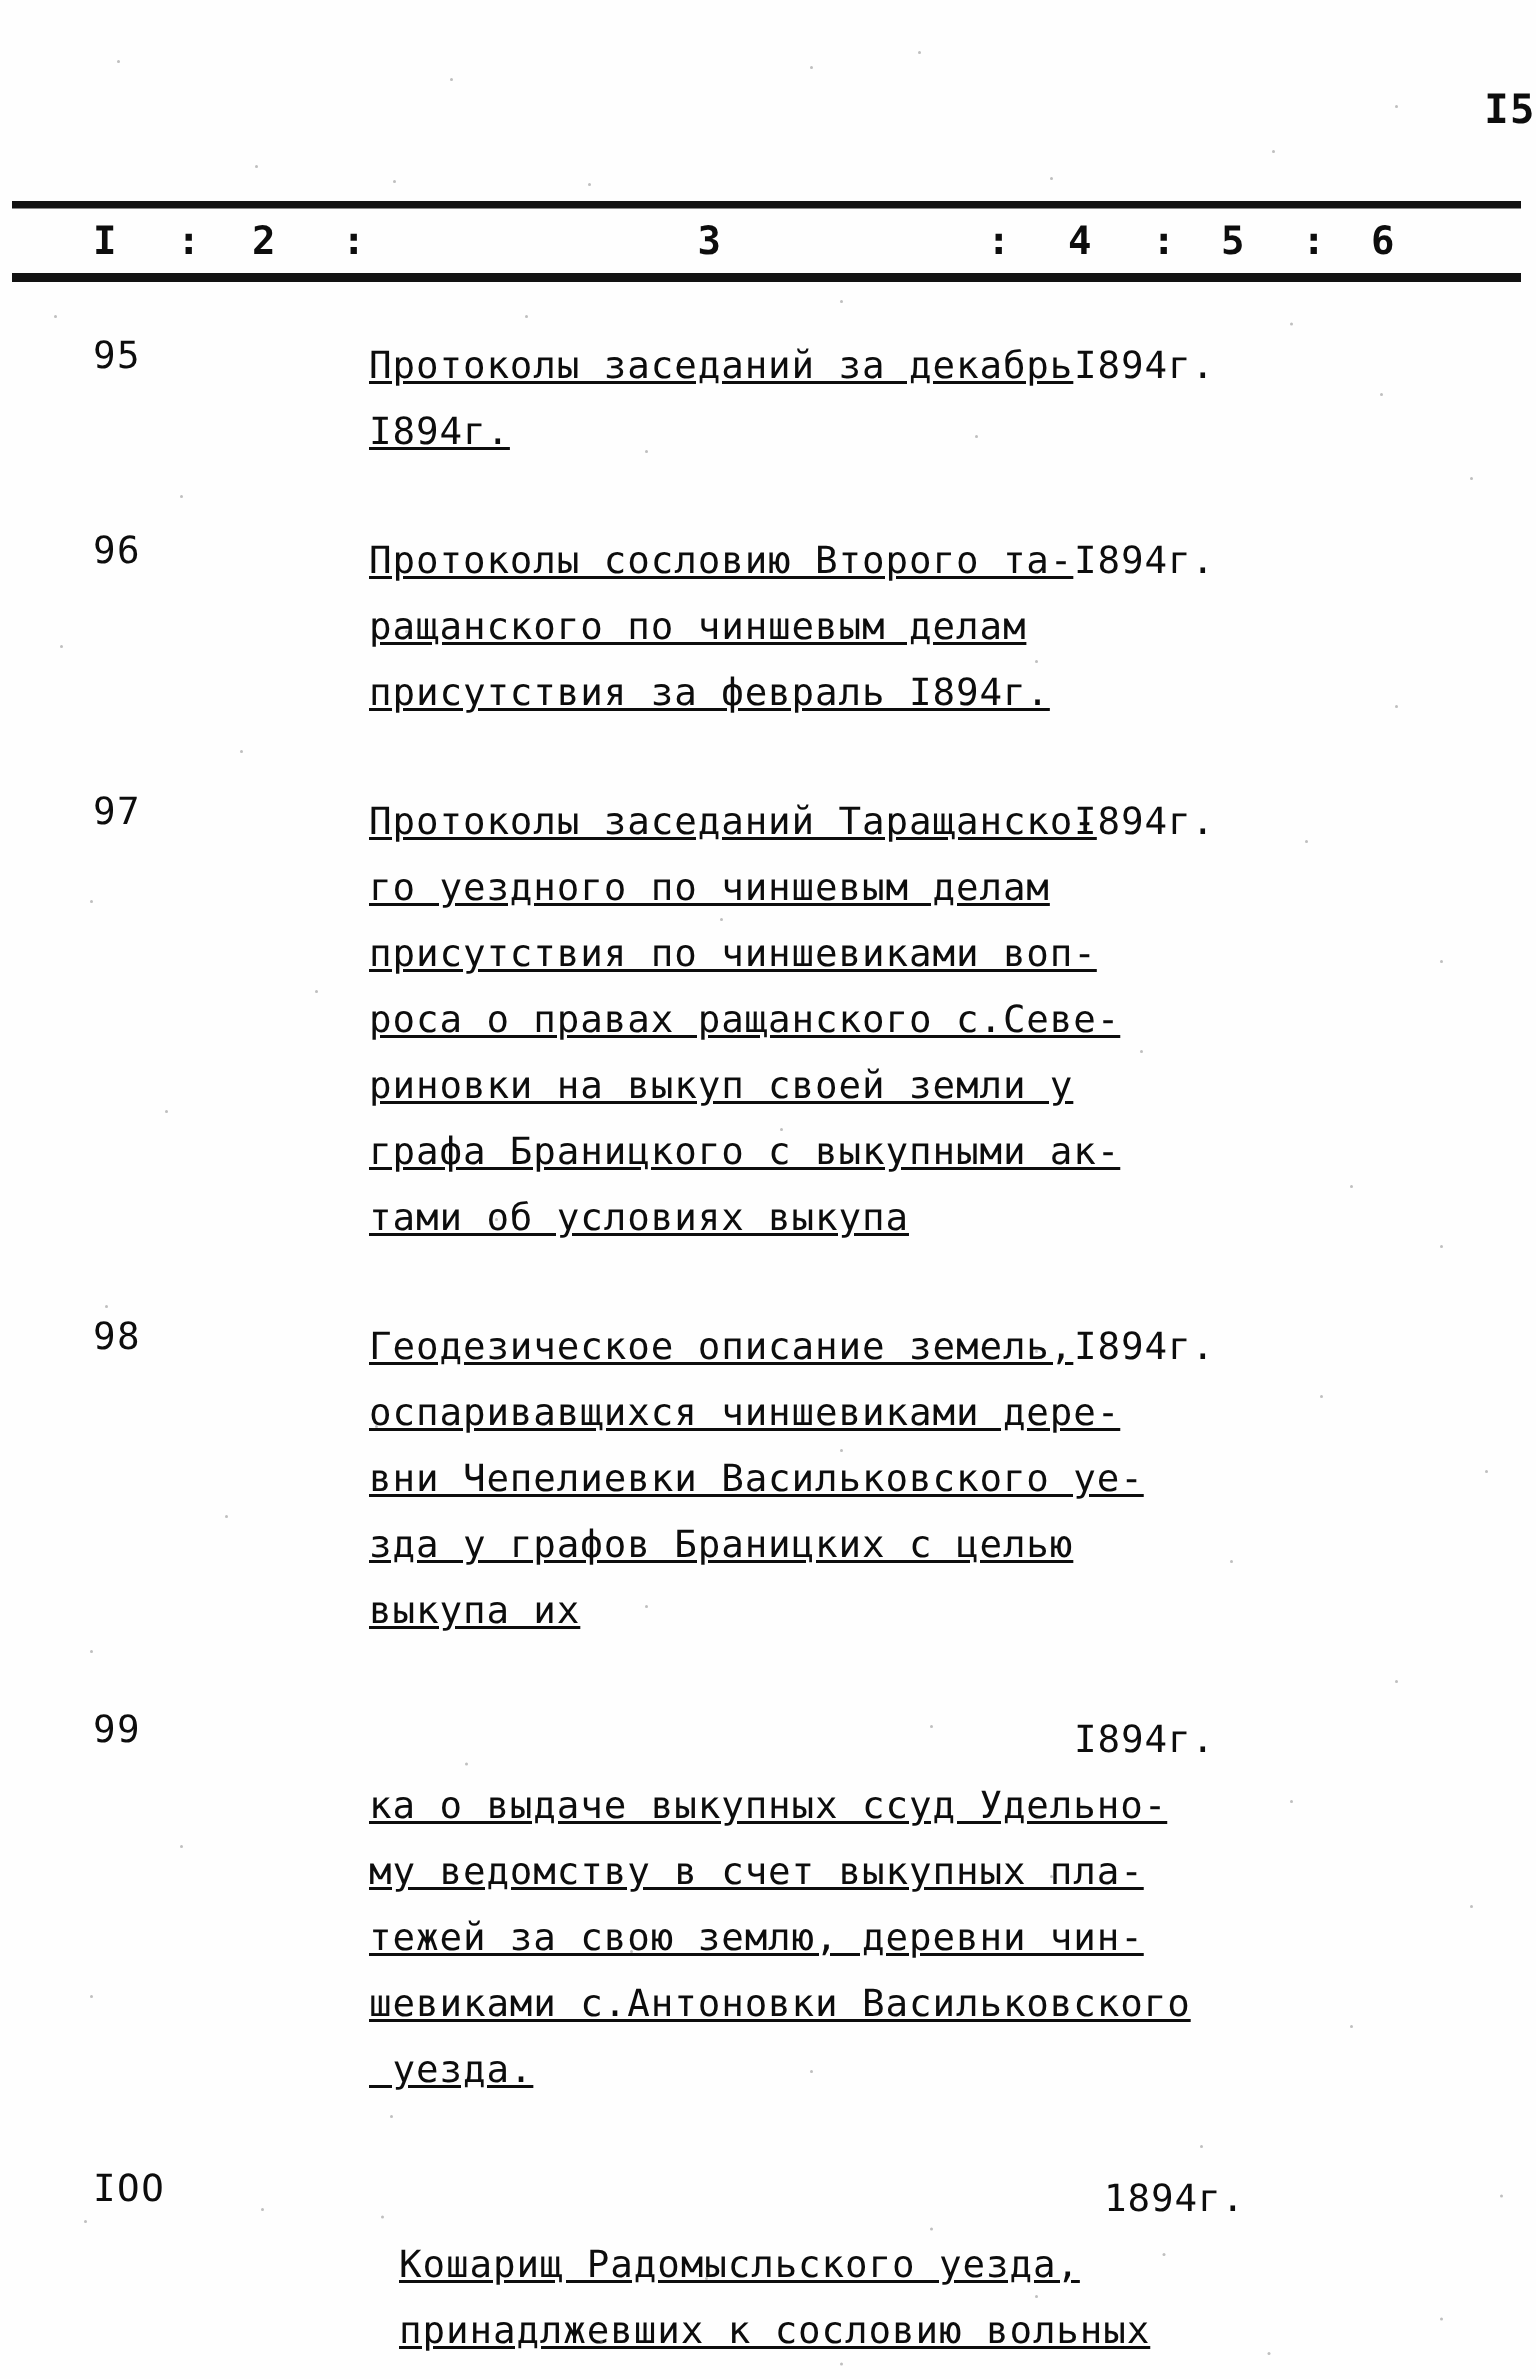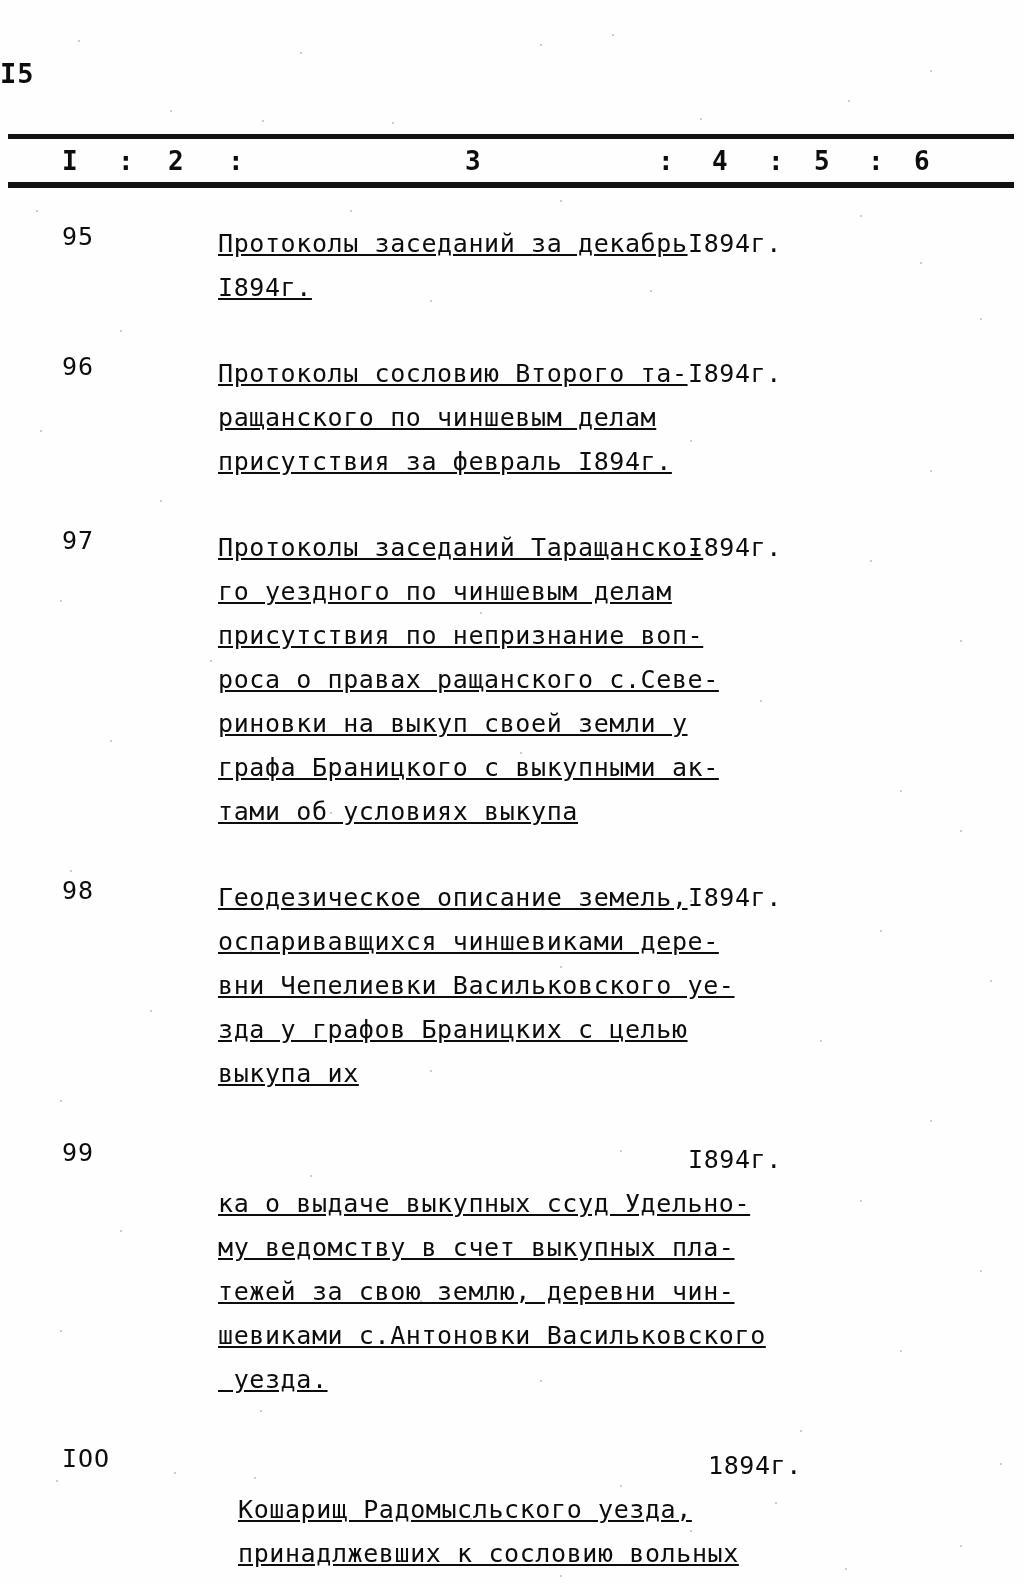--- a/index.html
+++ b/index.html
@@ -30,21 +30,21 @@
     opacity: .55;
     pointer-events: none;
   }
 
   
   .page-number {
     position: absolute;
     top: 58px;
     left: 0;
     width: 100%;
-    text-align: left;
+    text-align: right;
     font-size: 27px;
     letter-spacing: 1px;
     font-weight: 600;
   }
 
   
   .rule {
     position: absolute;
     left: 8px;
     width: 1006px;
@@ -67,20 +67,21 @@
   
   .entries {
     position: absolute;
     top: 222px;
     left: 0;
     width: 1024px;
   }
   .entry {
     position: relative;
     display: block;
+    padding-left: 28px;
   }
   .entry-no {
     position: absolute;
     left: 62px;
     top: 0;
     font-size: 25px;
     letter-spacing: 1px;
     white-space: nowrap;
   }
   .entry-body {
@@ -147,21 +148,21 @@
           <div class="line"><span>ращанского по чиншевым делам</span></div>
           <div class="line"><span>присутствия за февраль I894г.</span></div>
         </div>
       </div>
       <div class="spacer-lg"></div>
       <div class="entry">
         <div class="entry-no">97</div>
         <div class="entry-body">
           <div class="line"><span>Протоколы заседаний Таращанско-</span><span class="date">I894г.</span></div>
           <div class="line"><span>го уездного по чиншевым делам</span></div>
-          <div class="line"><span>присутствия по непризнание воп-</span></div>
+          <div class="line"><span>присутствия по чиншевиками воп-</span></div>
           <div class="line"><span>роса о правах ращанского с.Севе-</span></div>
           <div class="line"><span>риновки на выкуп своей земли у</span></div>
           <div class="line"><span>графа Браницкого с выкупными ак-</span></div>
           <div class="line"><span>тами об условиях выкупа</span></div>
         </div>
       </div>
       <div class="spacer-lg"></div>
       <div class="entry">
         <div class="entry-no">98</div>
         <div class="entry-body">

